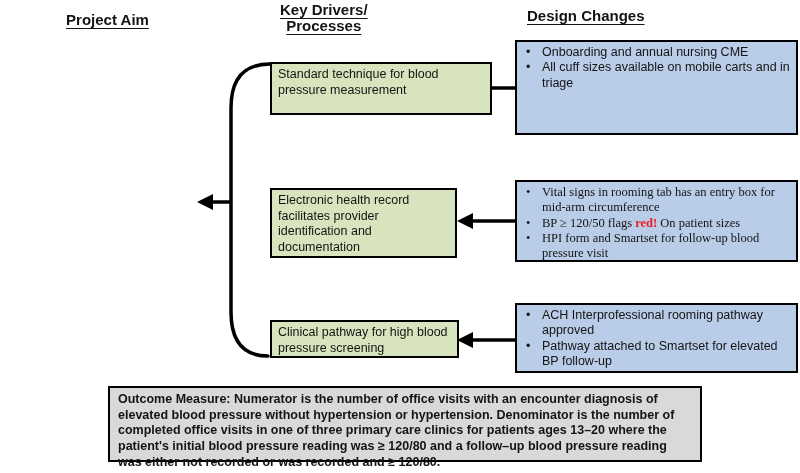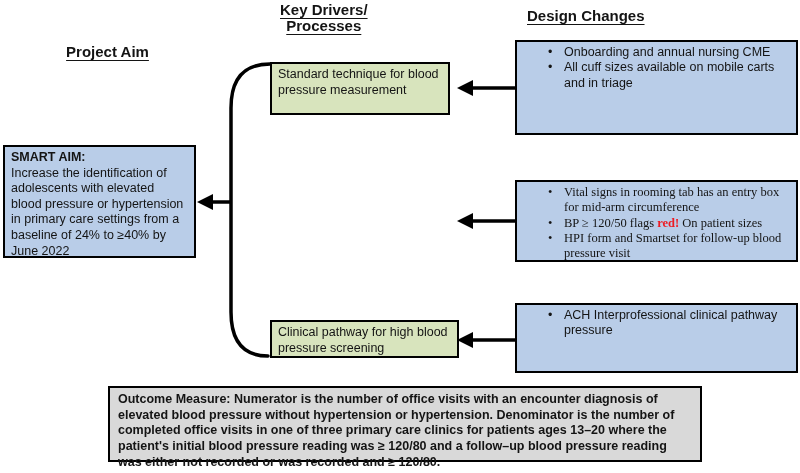--- a/index.html
+++ b/index.html
@@ -11,41 +11,41 @@
     font-family:"Liberation Sans","DejaVu Sans",sans-serif;
     color:#141414;
   }
   .canvas{
     position:relative; width:800px; height:473px; background:#fff; overflow:hidden;
   }
   .hdr{
     position:absolute; font-weight:bold; font-size:15px; line-height:16px;
     text-decoration:underline; text-underline-offset:3px; white-space:pre-line;
   }
-  #hdr-project-aim{ left:40px; top:12px; width:135px; text-align:center;margin-top:32px; }
+  #hdr-project-aim{ left:40px; top:12px; width:135px; text-align:center; }
   #hdr-key-drivers{ left:280px; top:2px;text-align:center; }
   #hdr-design-changes{ left:527px; top:8px; width:172px; }
 
   .box{ position:absolute; border:2px solid var(--line); z-index:2; }
   .aim-box{
     left:3px; top:145px; width:193px; height:113px; background:var(--blue);
     padding:3px 6px; font-size:12.5px; line-height:15.6px;
   }
   .aim-title{ font-weight:bold; }
   .driver{ background:var(--green); padding:3px 6px; font-size:12.5px; line-height:15.5px; }
-  .driver-1{ left:270px; top:62px; width:180px; height:53px; }
+  .driver-1{ left:270px; top:62px; width:222px; height:53px; }
   .driver-2{ left:270px; top:188px; width:187px; height:70px; }
   .driver-3{ left:270px; top:320px; width:189px; height:38px; }
 
   .change{ background:var(--blue); border-width:2.5px; padding:3px 4px 3px 0; font-size:12.5px; line-height:15.3px; }
   .change-1{ left:515px; top:40px; width:283px; height:95px; }
   .change-2{ left:515px; top:180px; width:283px; height:82px;font-family:Liberation Serif, serif; }
   .change-3{ left:515px; top:303px; width:283px; height:70px; }
 
-  .change ul{ list-style:none; margin:0; padding:0 0 0 28px; }
+  .change ul{ list-style:none; margin:0; padding:0 0 0 6px; }
   .change li{ position:relative; padding-left:19px; }
   .change li::before{ content:"\2022"; position:absolute; left:3px; }
   .red-text{ color:var(--red); font-weight:bold;margin-top:16px; }
 
   .outcome-box{
     left:108px; top:386px; width:594px; height:76px; background:var(--gray);
     border-width:2.5px; padding:4px 8px; font-size:12.5px; line-height:15.7px; font-weight:bold;
   }
 
   svg.connectors{ position:absolute; left:0; top:0; z-index:1; pointer-events:none; }
@@ -65,44 +65,42 @@
     <line x1="231" y1="202" x2="212" y2="202" stroke="#000" stroke-width="3.5"></line>
     <polygon points="197,202 213,194 213,210" fill="#000"></polygon>
     <line x1="515" y1="88" x2="471" y2="88" stroke="#000" stroke-width="3.5"></line>
     <polygon points="457,88 473,80 473,96" fill="#000"></polygon>
     <line x1="515" y1="221" x2="471" y2="221" stroke="#000" stroke-width="3.5"></line>
     <polygon points="457,221 473,213 473,229" fill="#000"></polygon>
     <line x1="515" y1="340" x2="471" y2="340" stroke="#000" stroke-width="3.5"></line>
     <polygon points="457,340 473,332 473,348" fill="#000"></polygon>
   </svg>
 
-  <div class="box aim-box">
-    <div class="aim-title">SMART AIM:</div>
-    <div>Increase the identification of adolescents with elevated blood pressure or hypertension in primary care settings from a baseline of 24% to ≥40% by June 2022</div>
-  </div>
 
   <div class="box driver driver-1">Standard technique for blood pressure measurement</div>
+  <div class="box driver driver-2">Electronic health record facilitates provider identification and documentation</div>
   <div class="box driver driver-3">Clinical pathway for high blood pressure screening</div>
 
   <div class="box change change-1">
     <ul>
         <li><span>Onboarding and annual nursing CME</span></li>
         <li><span>All cuff sizes available on mobile carts and in triage</span></li>
       </ul>
   </div>
   <div class="box change change-2">
     <ul>
         <li><span>Vital signs in rooming tab has an entry box for mid-arm circumference</span></li>
         <li><span>BP ≥ 120/50 flags </span><span class="red-text">red!</span><span> On patient sizes</span></li>
         <li><span>HPI form and Smartset for follow-up blood pressure visit</span></li>
       </ul>
   </div>
   <div class="box change change-3">
     <ul>
-        <li><span>ACH Interprofessional clinical pathway pressure</span></li>
+        <li><span>ACH Interprofessional rooming pathway approved</span></li>
+        <li><span>Pathway attached to Smartset for elevated BP follow-up</span></li>
       </ul>
   </div>
 
   <div class="box outcome-box">
     <span>Outcome Measure:</span><span> Numerator is the number of office visits with an encounter diagnosis of elevated blood pressure without hypertension or hypertension. Denominator is the number of completed office visits in one of three primary care clinics for patients ages 13–20 where the patient's initial blood pressure reading was ≥ 120/80 and a follow–up blood pressure reading was either not recorded or was recorded and ≥ 120/80.</span>
   </div>
 
 </div>
 
 </body></html>

